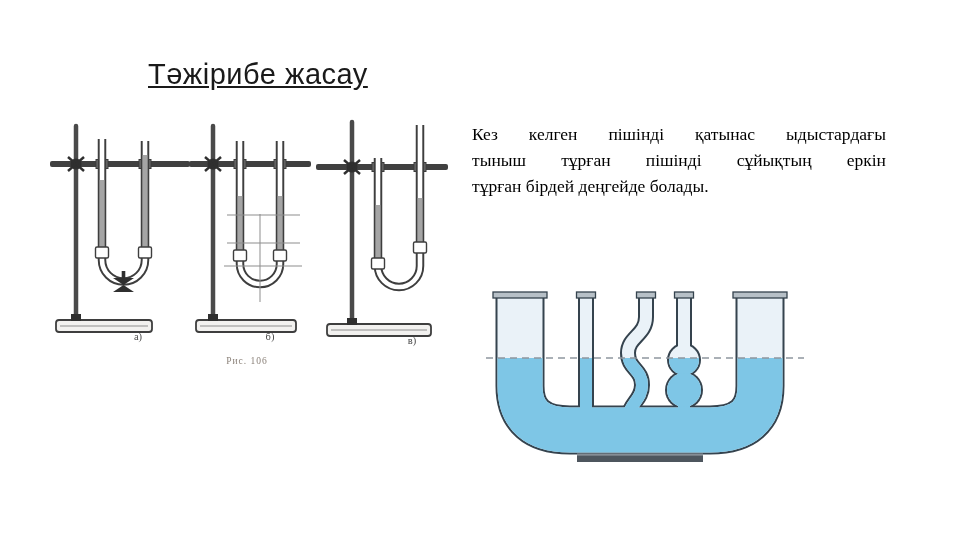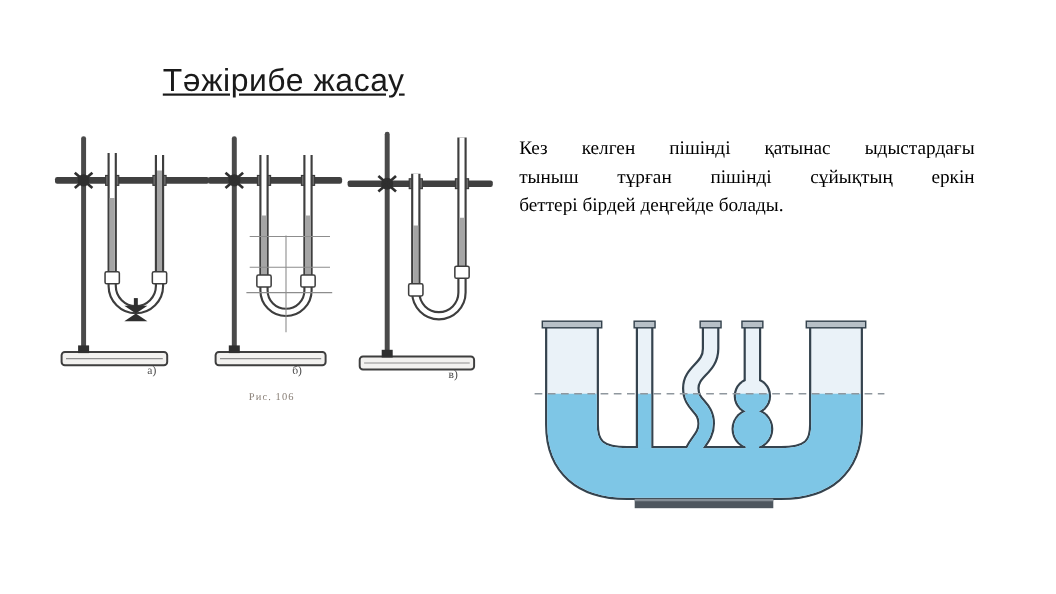--- a/index.html
+++ b/index.html
@@ -133,21 +133,21 @@
         <text class="panel-label" x="412" y="344" text-anchor="middle">в)</text>
       </g>
 
       <text class="caption" x="247" y="364" text-anchor="middle">Рис. 106</text>
     </svg>
   </figure>
 
   <div class="paragraph">
     <div class="jline">Кез келген пішінді қатынас ыдыстардағы</div>
     <div class="jline">тыныш тұрған пішінді сұйықтың еркін</div>
-    <div class="jline last">беттері бірдей деңгейде болады.</div>
+    <div class="jline last">тұрған бірдей деңгейде болады.</div>
   </div>
 
   <figure class="vesselfig">
     <svg viewBox="0 0 330 188" width="330" height="188">
       <defs>
         <clipPath id="liqclip">
             <rect x="0" y="77" width="330" height="111"></rect>
           </clipPath>
       </defs>
 

